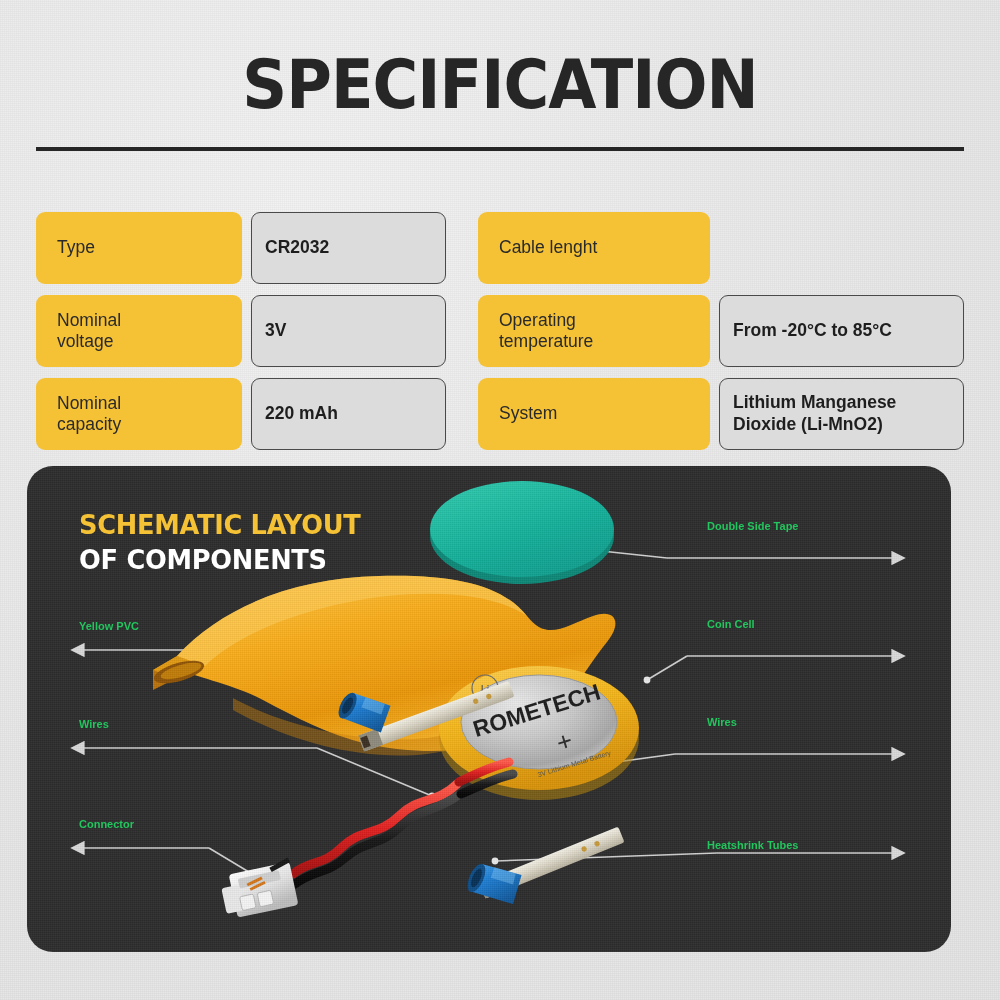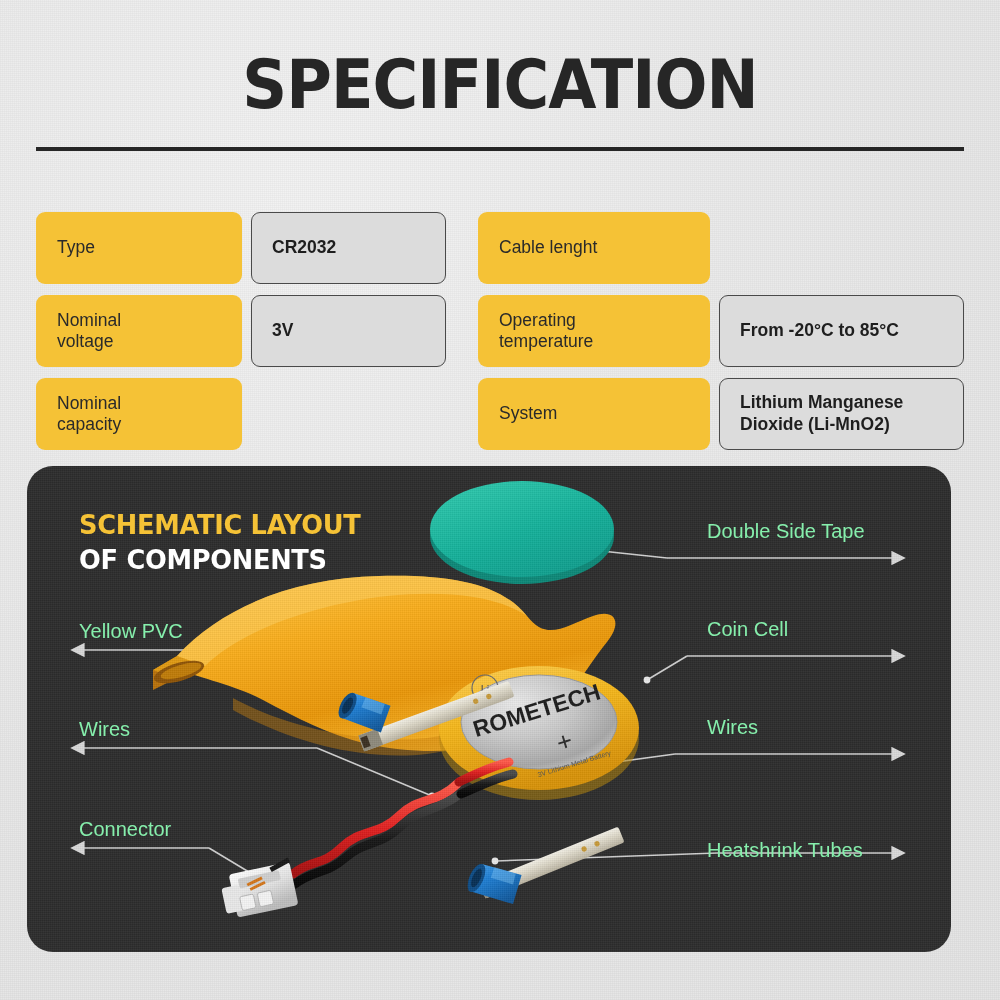--- a/index.html
+++ b/index.html
@@ -62,21 +62,21 @@
     font-weight:400;
     color:#2a2a2a;
     line-height:1.22;
   }
   .spec-value {
     flex:1 1 auto;
     background:#dcdcdc;
     border:1.3px solid #4a4a4a;
     border-radius:9px;
     display:flex; align-items:center;
-    padding:0 20px;
+    padding:0 13px;
     font-size:17.5px;
     font-weight:700;
     color:#1e1e1e;
     line-height:1.24;
   }
   .left  .spec-label { width:206px; }
   .left  .spec-value { width:195px; }
   .right .spec-label { width:232px; }
   .right .spec-value { width:273px; }
 
@@ -109,23 +109,23 @@
     line-height:1.28;
     transform:scaleX(0.95);
     transform-origin:left center;
   }
   .panel-heading .l1 { color:#f5c236; display:block; }
   .panel-heading .l2 { color:#ffffff; display:block; }
 
   
   .callout {
     position:absolute;
-    color:#86efac;
-    font-size:20px;
-    font-weight:400;
+    color:#22c55e;
+    font-size:11px;
+    font-weight:700;
     white-space:nowrap;
   }
   .callout.right-side { text-align:left; }
 
   
   .art { position:absolute; inset:0; }
 </style>
 </head>
 <body>
 
@@ -139,20 +139,21 @@
     <div class="spec-row r1">
       <div class="spec-label">Type</div>
       <div class="spec-value">CR2032</div>
     </div>
     <div class="spec-row r2">
       <div class="spec-label">Nominal<br>voltage</div>
       <div class="spec-value">3V</div>
     </div>
     <div class="spec-row r3">
       <div class="spec-label">Nominal<br>capacity</div>
+      <div class="spec-value">220 mAh</div>
     </div>
   </div>
 
   <div class="spec-col right">
     <div class="spec-row r1">
       <div class="spec-label">Cable lenght</div>
     </div>
     <div class="spec-row r2">
       <div class="spec-label">Operating<br>temperature</div>
       <div class="spec-value">From -20°C to 85°C</div>

